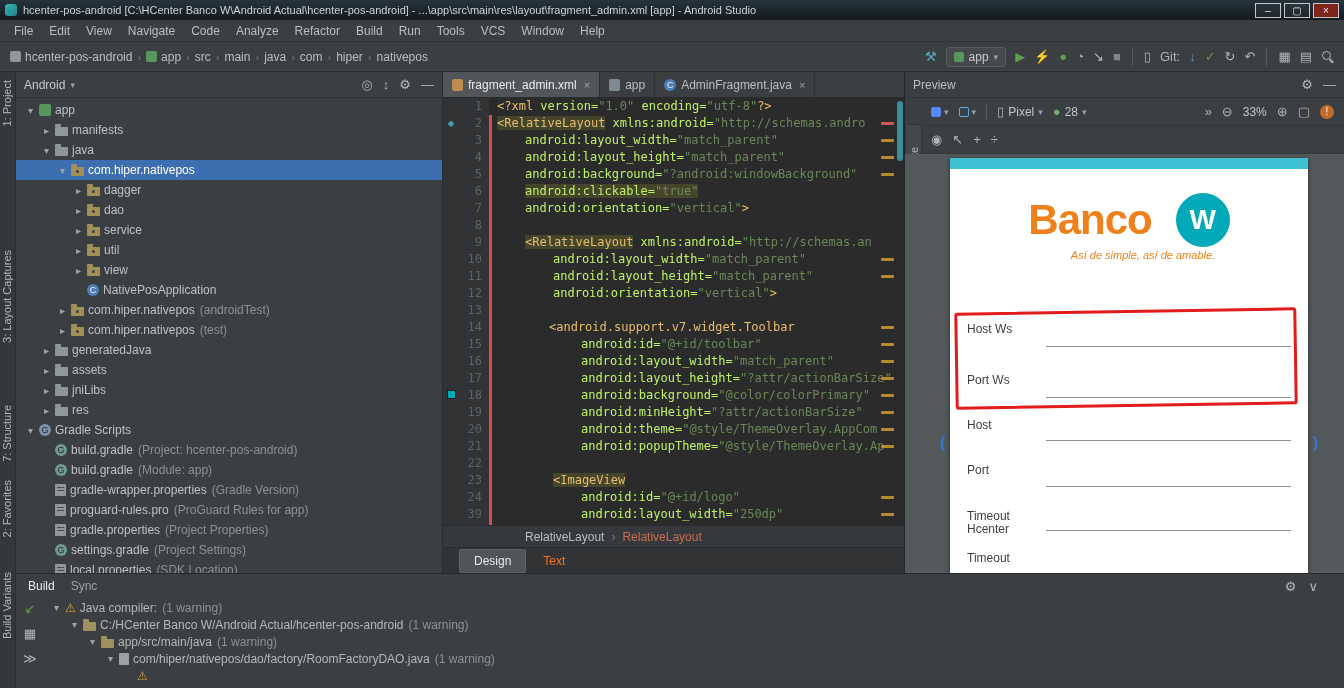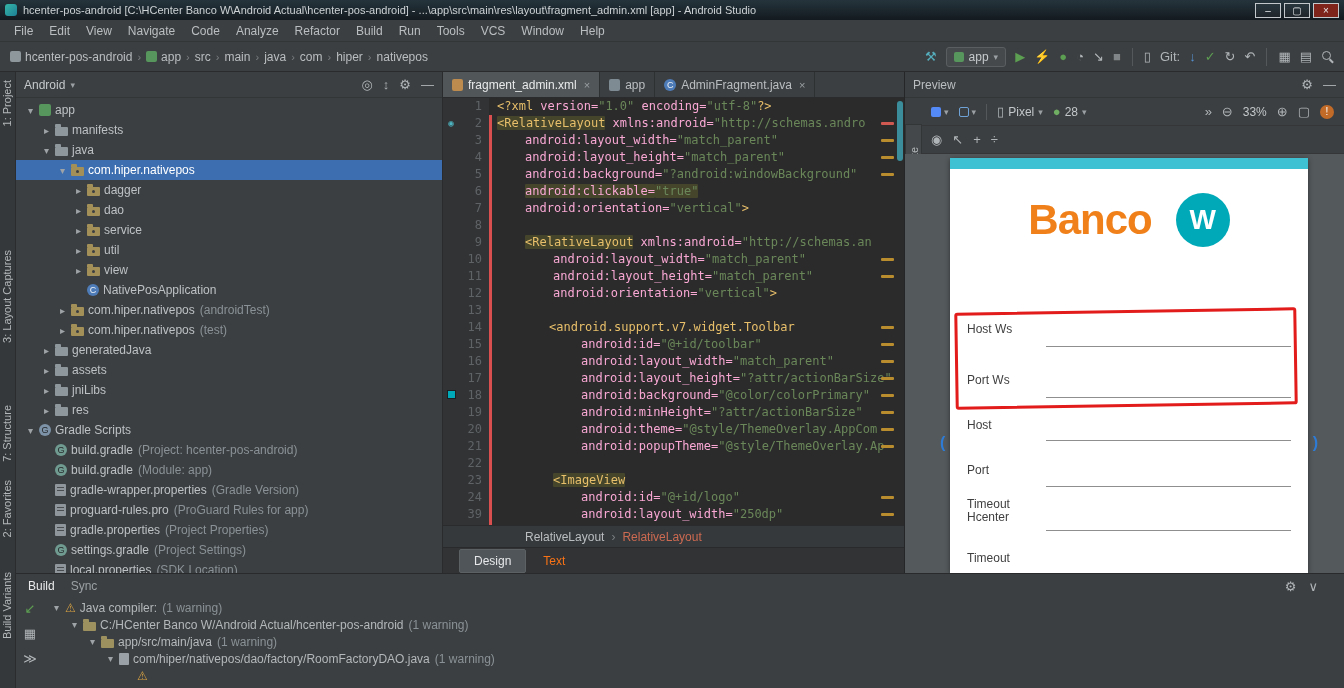--- a/index.html
+++ b/index.html
@@ -108,21 +108,21 @@
     font-family:"DejaVu Sans Mono",monospace;font-size:12px;line-height:17px}
   .code-line{display:flex;height:17px;white-space:pre}
   .cl-gutter{width:46px;flex:0 0 auto;background:#313335;display:flex;align-items:center}
   .g-ico{width:16px;flex:0 0 auto;text-align:center}
   .g-num{flex:1;text-align:right;padding-right:7px;color:#606366}
   .gicon-circle{color:#4db6c2;font-size:9px}
   .gicon-swatch{display:inline-block;width:9px;height:9px;background:#00a9b7;border:1px solid #1d1f20}
   #red-change-bar{position:absolute;left:46px;top:17px;height:412px;width:3px;background:#d94f4f}
   .cl-text{color:#a9b7c6}
   .tk-tag{color:#e8bf6a}
-  .tk-attr{color:#f9a8d4}
+  .tk-attr{color:#bef264}
   .tk-val{color:#6a8759}
   .tk-plain{color:#a9b7c6}
   .hl{background:#45452c;border-radius:1px}
   #stripe-marks{position:absolute;top:0;right:9px;bottom:0;width:14px}
   .smark{position:absolute;left:0;width:13px;height:3px;border-radius:1px}
   #scroll-thumb{position:absolute;right:1px;top:3px;width:6px;height:60px;background:#3d98a8;
     border-radius:3px;opacity:.9}
 
   #xml-breadcrumb{height:22px;flex:0 0 auto;background:#36393b;border-top:1px solid #292b2c;
     display:flex;align-items:center;gap:7px;padding-left:82px}
@@ -569,32 +569,33 @@
       </div>
       <div id="preview-canvas">
         <div id="phone-screen">
           <div class="status-strip"></div>
           <div class="logo-row">
             <span class="brand">Banco</span>
             <span class="brand-circle">
                 <span>W</span>
               </span>
           </div>
+          <div class="tagline">Así de simple, así de amable.</div>
           <div class="red-annotation"></div>
           <span class="handle hl-left">(</span>
           <span class="handle hl-right">)</span>
         <div class="pfield-label" style="top: 165px;">Host Ws</div>
             <div class="pfield-line" style="top: 188px;"></div>
             <div class="pfield-label" style="top: 216px;">Port Ws</div>
             <div class="pfield-line" style="top: 239px;"></div>
             <div class="pfield-label" style="top: 261px;">Host</div>
             <div class="pfield-line" style="top: 282px;"></div>
             <div class="pfield-label" style="top: 306px;">Port</div>
             <div class="pfield-line" style="top: 328px;"></div>
-            <div class="pfield-label" style="top: 340px;">Timeout Hcenter</div>
+            <div class="pfield-label" style="top: 352px;">Timeout Hcenter</div>
             <div class="pfield-line" style="top: 372px;"></div>
             <div class="pfield-label" style="top: 394px;">Timeout</div>
           </div>
       </div>
     </div>
   </div>
 
   <div id="build-panel">
     <div id="build-header">
       <span class="bh-tab active">Build</span>

